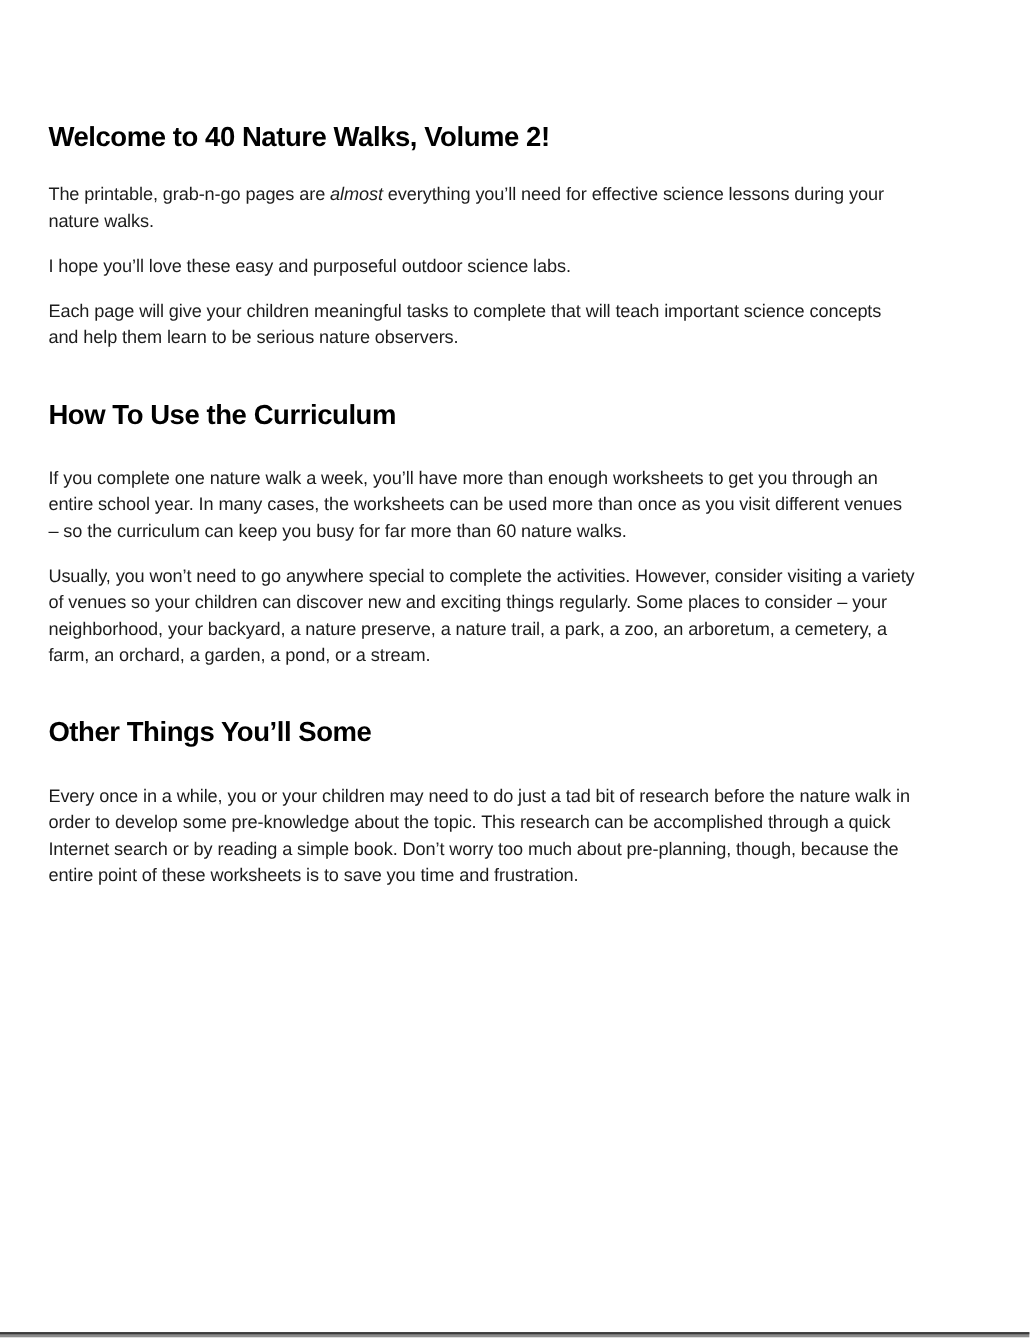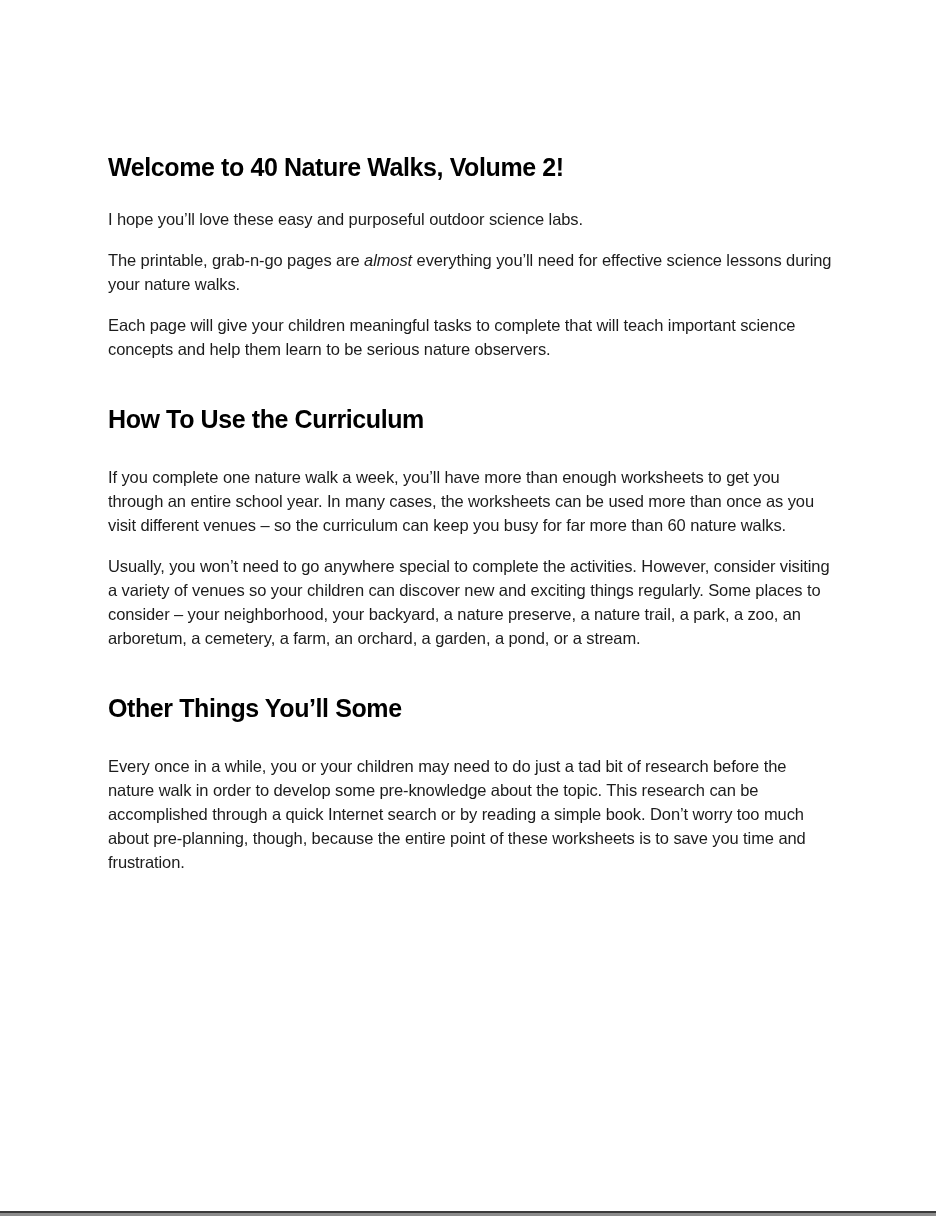--- a/index.html
+++ b/index.html
@@ -8,23 +8,22 @@
     background: #ffffff;
   }
   body {
     width: 936px;
     height: 1216px;
     position: relative;
     font-family: "Liberation Sans", sans-serif;
     overflow: hidden;
   }
   .page {
-    padding: 110px 104px 0 108px;
+    padding: 110px 104px 0 44px;
     color: #1c1c1c;
-    margin-top: 42px;
   }
   .sec-heading {
     font-size: 25px;
     line-height: 30px;
     font-weight: bold;
     color: #000000;
     letter-spacing: -0.4px;
     margin: 0 0 25px 0;
   }
   .sec-heading.mid {
@@ -50,23 +49,23 @@
     background: #8c8c8c;
   }
 </style>
 </head>
 <body>
 
 <div class="page">
 
   <div class="sec-heading">Welcome to 40 Nature Walks, Volume 2!</div>
 
+  <p class="para"><span>The printable, grab-n-go pages are </span><em>almost</em><span> everything you’ll need for effective science lessons during your nature walks.</span></p>
+
   <p class="para">I hope you’ll love these easy and purposeful outdoor science labs.</p>
-
-  <p class="para"><span>The printable, grab-n-go pages are </span><em>almost</em><span> everything you’ll need for effective science lessons during your nature walks.</span></p>
 
   <p class="para">Each page will give your children meaningful tasks to complete that will teach important science concepts and help them learn to be serious nature observers.</p>
 
   <div class="sec-heading mid">How To Use the Curriculum</div>
 
 
   <p class="para">If you complete one nature walk a week, you’ll have more than enough worksheets to get you through an entire school year. In many cases, the worksheets can be used more than once as you visit different venues – so the curriculum can keep you busy for far more than 60 nature walks.</p>
 
 
   <p class="para">Usually, you won’t need to go anywhere special to complete the activities. However, consider visiting a variety of venues so your children can discover new and exciting things regularly. Some places to consider – your neighborhood, your backyard, a nature preserve, a nature trail, a park, a zoo, an arboretum, a cemetery, a farm, an orchard, a garden, a pond, or a stream.</p>

